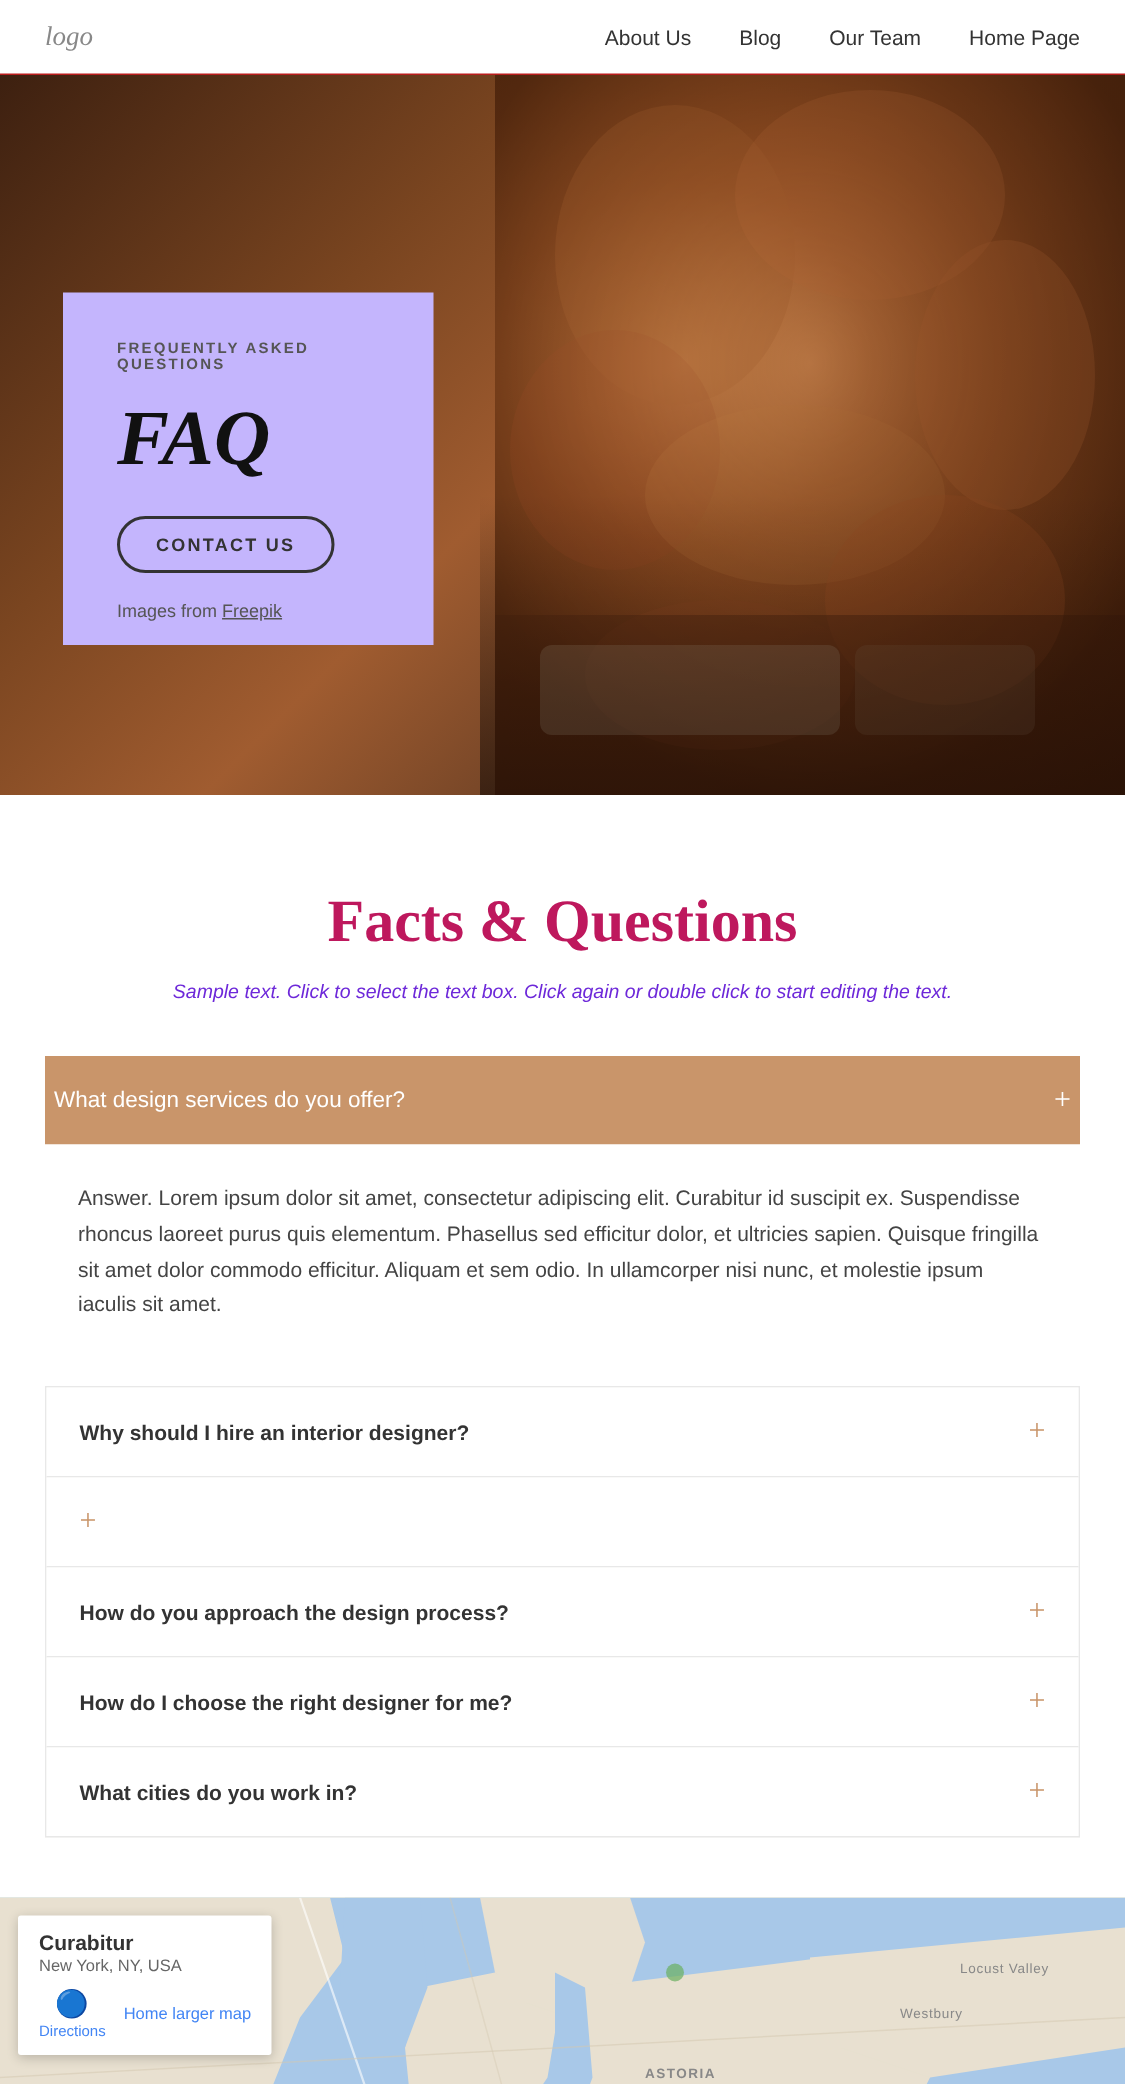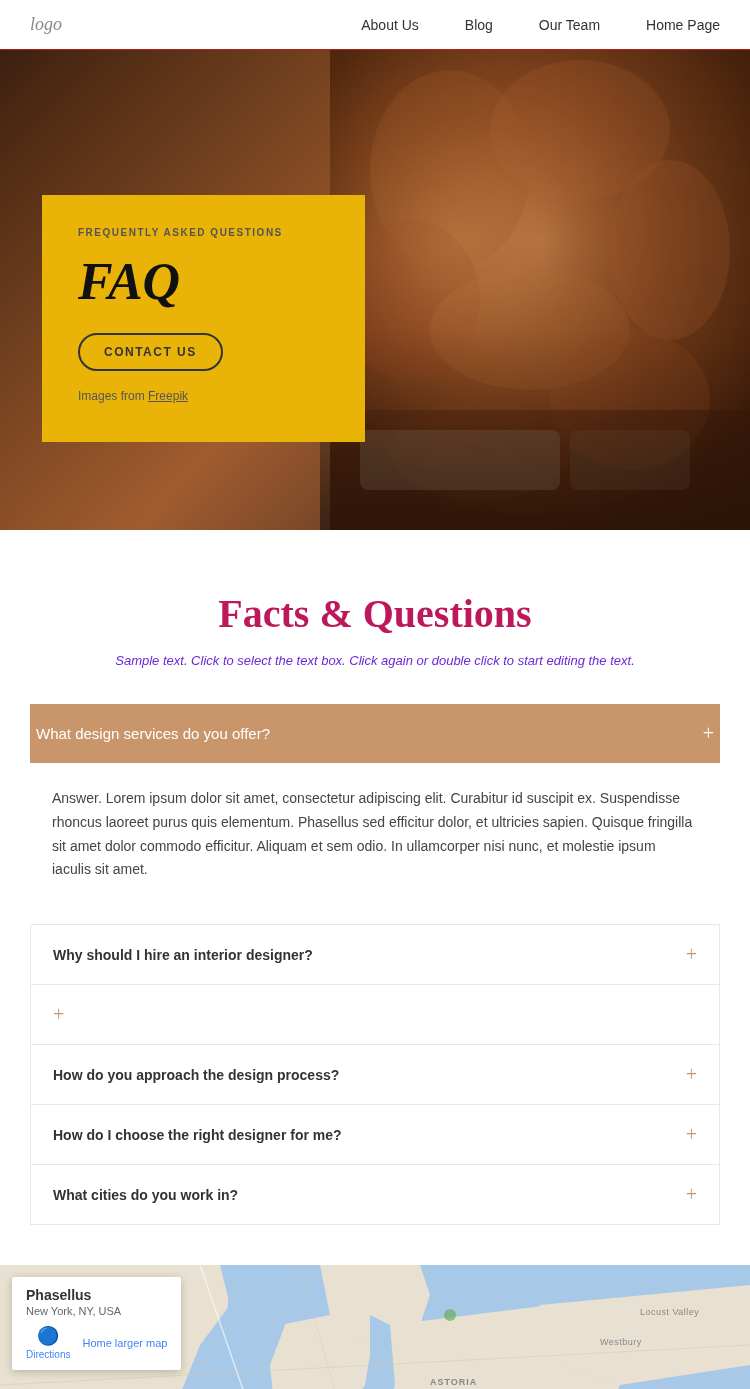--- a/index.html
+++ b/index.html
@@ -14,21 +14,21 @@
       background: #fff;
       border-bottom: 1px solid #b91c1c;
     }
     .navbar-logo {
       font-size: 18px;
       color: #888;
       font-style: italic;
     }
     .navbar-links {
       display: flex;
-      gap: 46px;
+      gap: 32px;
     }
     .navbar-links a {
       text-decoration: none;
       color: #333;
       font-size: 14px;
       font-family: Arial, sans-serif;
     }
 
     
     .hero {
@@ -58,23 +58,23 @@
       position: absolute;
       bottom: 0; right: 0;
       width: 430px;
       height: 200px;
       background: linear-gradient(to top, rgba(20,10,5,0.6), transparent);
     }
     .hero-card {
       position: absolute;
       top: 145px;
       left: 42px;
-      background: #eab308;
-      padding: 32px 36px 39px 36px;
-      width: 323px;
+      background: #c4b5fd;
+      padding: 32px 36px 16px 36px;
+      width: 247px;
     }
     .hero-card-subtitle {
       font-family: Arial, sans-serif;
       font-size: 10px;
       letter-spacing: 1.5px;
       color: #555;
       margin-bottom: 14px;
       font-weight: 600;
     }
     .hero-card-title {
@@ -383,21 +383,21 @@
 
       <circle cx="330" cy="140" r="8" fill="#4285f4" opacity="0.8"></circle>
       <circle cx="330" cy="140" r="4" fill="#fff"></circle>
 
       <circle cx="450" cy="50" r="6" fill="#6aaf60" opacity="0.7"></circle>
       <circle cx="390" cy="175" r="5" fill="#6aaf60" opacity="0.6"></circle>
     </svg>
 
     
     <div class="map-popup">
-      <div class="map-popup-title">Phasellus</div>
+      <div class="map-popup-title">Curabitur</div>
       <div class="map-popup-subtitle">New York, NY, USA</div>
       <div class="map-popup-links">
         <a class="map-popup-directions">
           <span class="map-popup-directions-icon">🔵</span>
           <span>Directions</span>
         </a>
         <a class="map-popup-larger">Home larger map</a>
       </div>
     </div>
 

